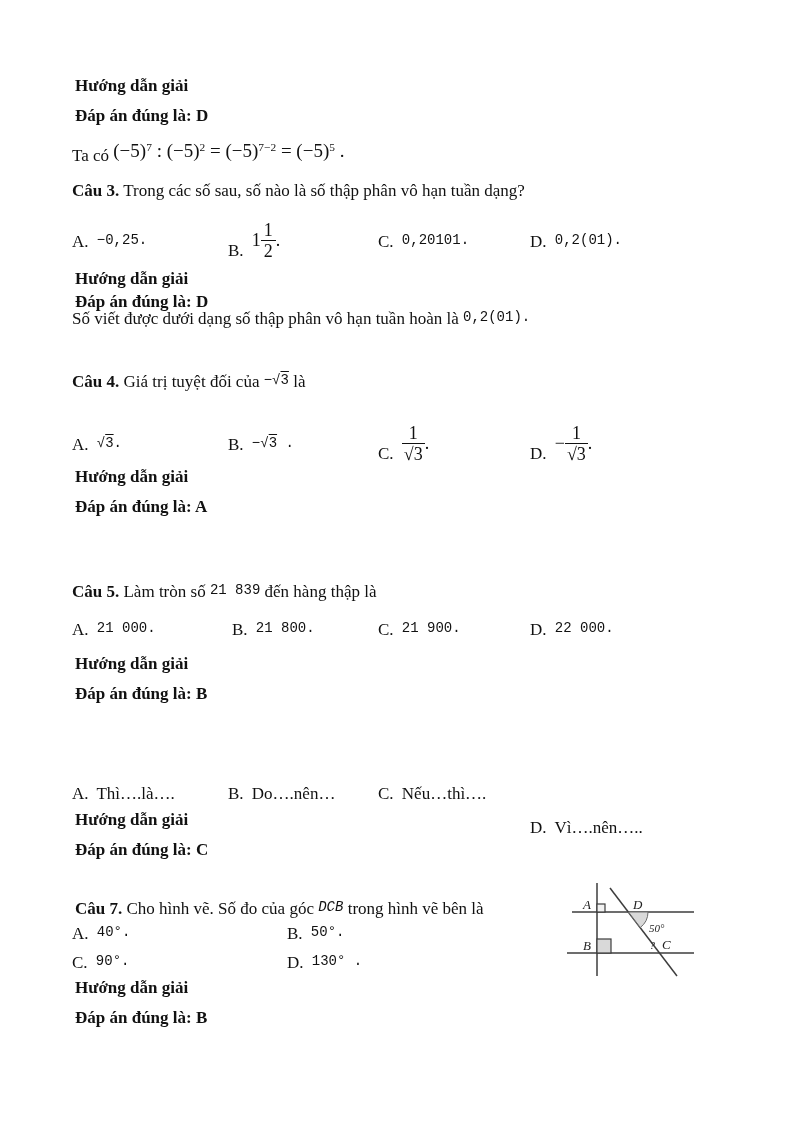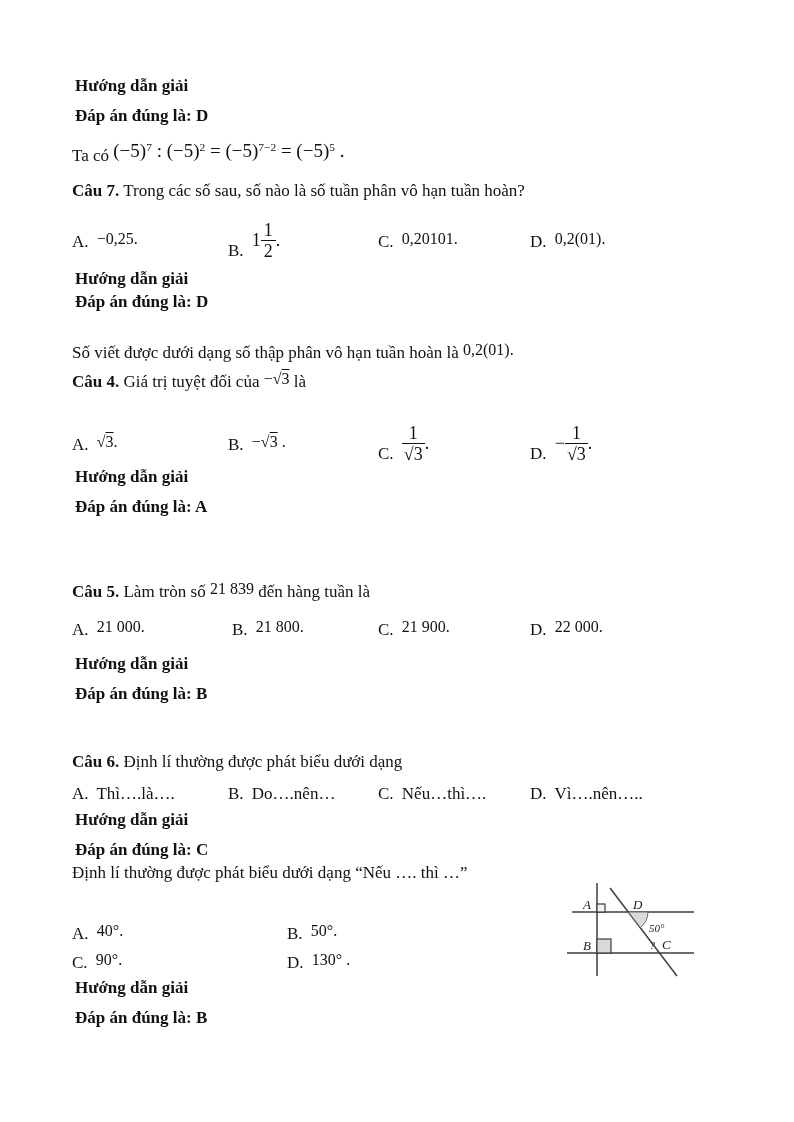--- a/index.html
+++ b/index.html
@@ -5,21 +5,21 @@
   html,body{margin:0;padding:0;background:#ffffff;}
   .page{
     position:relative;width:794px;height:1122px;background:#ffffff;
     font-family:"Liberation Serif","DejaVu Serif",serif;
     font-size:17px;color:#111;overflow:hidden;
   }
   .abs{position:absolute;white-space:nowrap;line-height:1.25;}
   .b{font-weight:700;}
   .it{font-style:italic;}
   
-  .mv{font-size:16px;position:relative;top:-3px;}
+  .mv{font-size:14px;position:relative;top:-3px;font-family:Liberation Mono, monospace;}
   .mvl{font-size:19px;position:relative;top:-4px;}
   .olt{margin-right:4px;}
   .mint{font-size:18px;position:relative;top:-10px;}
   .frac{
     display:inline-flex;flex-direction:column;text-align:center;
     vertical-align:middle;position:relative;top:-11px;
     font-size:18px;line-height:1.12;
   }
   .fn{border-bottom:1px solid #111;padding:0 3px;}
   .fd{padding:0 2px;}
@@ -31,71 +31,70 @@
 </style>
 </head>
 <body>
 
 <div class="page">
 
   <span class="abs b" style="left:75px;top:75px">Hướng dẫn giải</span>
   <span class="abs b" style="left:75px;top:105px">Đáp án đúng là: D</span>
   <span class="abs" style="left:72px;top:143px"><span>Ta có</span> <span class="mvl">(−5)<sup>7</sup> : (−5)<sup>2</sup> = (−5)<sup>7−2</sup> = (−5)<sup>5</sup> .</span></span>
 
-  <span class="abs" style="left:72px;top:180px"><span class="b">Câu 7.</span> <span>Trong các số sau, số nào là số tuần phân vô hạn tuần hoàn?</span></span>
+  <span class="abs" style="left:72px;top:180px"><span class="b">Câu 3.</span> <span>Trong các số sau, số nào là số thập phân vô hạn tuần dạng?</span></span>
 
   <span class="abs" style="left:72px;top:231px"><span class="olt">A.</span> <span class="mv">−0,25.</span></span>
   <span class="abs" style="left:228px;top:231px"><span class="olt">B.</span> <span class="mint">1</span><span class="frac">
         <span class="fn">1</span>
         <span class="fd">2</span>
       </span><span class="mint">.</span></span>
   <span class="abs" style="left:378px;top:231px"><span class="olt">C.</span> <span class="mv">0,20101.</span></span>
   <span class="abs" style="left:530px;top:231px"><span class="olt">D.</span> <span class="mv">0,2(01).</span></span>
 
   <span class="abs b" style="left:75px;top:268px">Hướng dẫn giải</span>
   <span class="abs b" style="left:75px;top:291px">Đáp án đúng là: D</span>
-  <span class="abs" style="left:72px;top:342px"><span>Số viết được dưới dạng số thập phân vô hạn tuần hoàn là</span> <span class="mv">0,2(01).</span></span>
+  <span class="abs" style="left:72px;top:308px"><span>Số viết được dưới dạng số thập phân vô hạn tuần hoàn là</span> <span class="mv">0,2(01).</span></span>
 
   <span class="abs" style="left:72px;top:371px"><span class="b">Câu 4.</span> <span>Giá trị tuyệt đối của</span> <span class="mv">−√<span class="ov">3</span></span> <span>là</span></span>
 
   <span class="abs" style="left:72px;top:434px"><span class="olt">A.</span> <span class="mv">√<span class="ov">3</span>.</span></span>
   <span class="abs" style="left:228px;top:434px"><span class="olt">B.</span> <span class="mv">−√<span class="ov">3</span> .</span></span>
   <span class="abs" style="left:378px;top:434px"><span class="olt">C.</span> <span class="frac">
         <span class="fn">1</span>
         <span class="fd">√<span class="ov">3</span></span>
       </span><span class="mint">.</span></span>
   <span class="abs" style="left:530px;top:434px"><span class="olt">D.</span> <span class="mint">−</span><span class="frac">
         <span class="fn">1</span>
         <span class="fd">√<span class="ov">3</span></span>
       </span><span class="mint">.</span></span>
 
   <span class="abs b" style="left:75px;top:466px">Hướng dẫn giải</span>
   <span class="abs b" style="left:75px;top:496px">Đáp án đúng là: A</span>
 
-  <span class="abs" style="left:72px;top:581px"><span class="b">Câu 5.</span> <span>Làm tròn số</span> <span class="mv">21 839</span> <span>đến hàng tuần là</span></span>
+  <span class="abs" style="left:72px;top:581px"><span class="b">Câu 5.</span> <span>Làm tròn số</span> <span class="mv">21 839</span> <span>đến hàng thập là</span></span>
 
   <span class="abs" style="left:72px;top:619px"><span class="olt">A.</span> <span class="mv">21 000.</span></span>
   <span class="abs" style="left:232px;top:619px"><span class="olt">B.</span> <span class="mv">21 800.</span></span>
   <span class="abs" style="left:378px;top:619px"><span class="olt">C.</span> <span class="mv">21 900.</span></span>
   <span class="abs" style="left:530px;top:619px"><span class="olt">D.</span> <span class="mv">22 000.</span></span>
 
   <span class="abs b" style="left:75px;top:653px">Hướng dẫn giải</span>
   <span class="abs b" style="left:75px;top:683px">Đáp án đúng là: B</span>
 
-  <span class="abs" style="left:72px;top:751px"><span class="b">Câu 6.</span> <span>Định lí thường được phát biểu dưới dạng</span></span>
 
   <span class="abs" style="left:72px;top:783px"><span class="olt">A.</span> <span>Thì….là….</span></span>
   <span class="abs" style="left:228px;top:783px"><span class="olt">B.</span> <span>Do….nên…</span></span>
   <span class="abs" style="left:378px;top:783px"><span class="olt">C.</span> <span>Nếu…thì….</span></span>
-  <span class="abs" style="left:530px;top:783px"><span class="olt">D.</span> <span>Vì….nên…..</span></span>
+  <span class="abs" style="left:530px;top:817px"><span class="olt">D.</span> <span>Vì….nên…..</span></span>
 
   <span class="abs b" style="left:75px;top:809px">Hướng dẫn giải</span>
   <span class="abs b" style="left:75px;top:839px">Đáp án đúng là: C</span>
-  <span class="abs" style="left:72px;top:862px">Định lí thường được phát biểu dưới dạng “Nếu …. thì …”</span>
 
+  <span class="abs" style="left:75px;top:898px"><span class="b">Câu 7.</span> <span>Cho hình vẽ. Số đo của góc</span> <span class="mv it">DCB</span> <span>trong hình vẽ bên là</span></span>
 
   <span class="abs" style="left:72px;top:923px"><span class="olt">A.</span> <span class="mv">40°.</span></span>
   <span class="abs" style="left:287px;top:923px"><span class="olt">B.</span> <span class="mv">50°.</span></span>
   <span class="abs" style="left:72px;top:952px"><span class="olt">C.</span> <span class="mv">90°.</span></span>
   <span class="abs" style="left:287px;top:952px"><span class="olt">D.</span> <span class="mv">130° .</span></span>
 
   <span class="abs b" style="left:75px;top:977px">Hướng dẫn giải</span>
   <span class="abs b" style="left:75px;top:1007px">Đáp án đúng là: B</span>
 
   <svg class="abs" style="left:563px;top:876px" width="145" height="110" viewBox="0 0 145 110">

